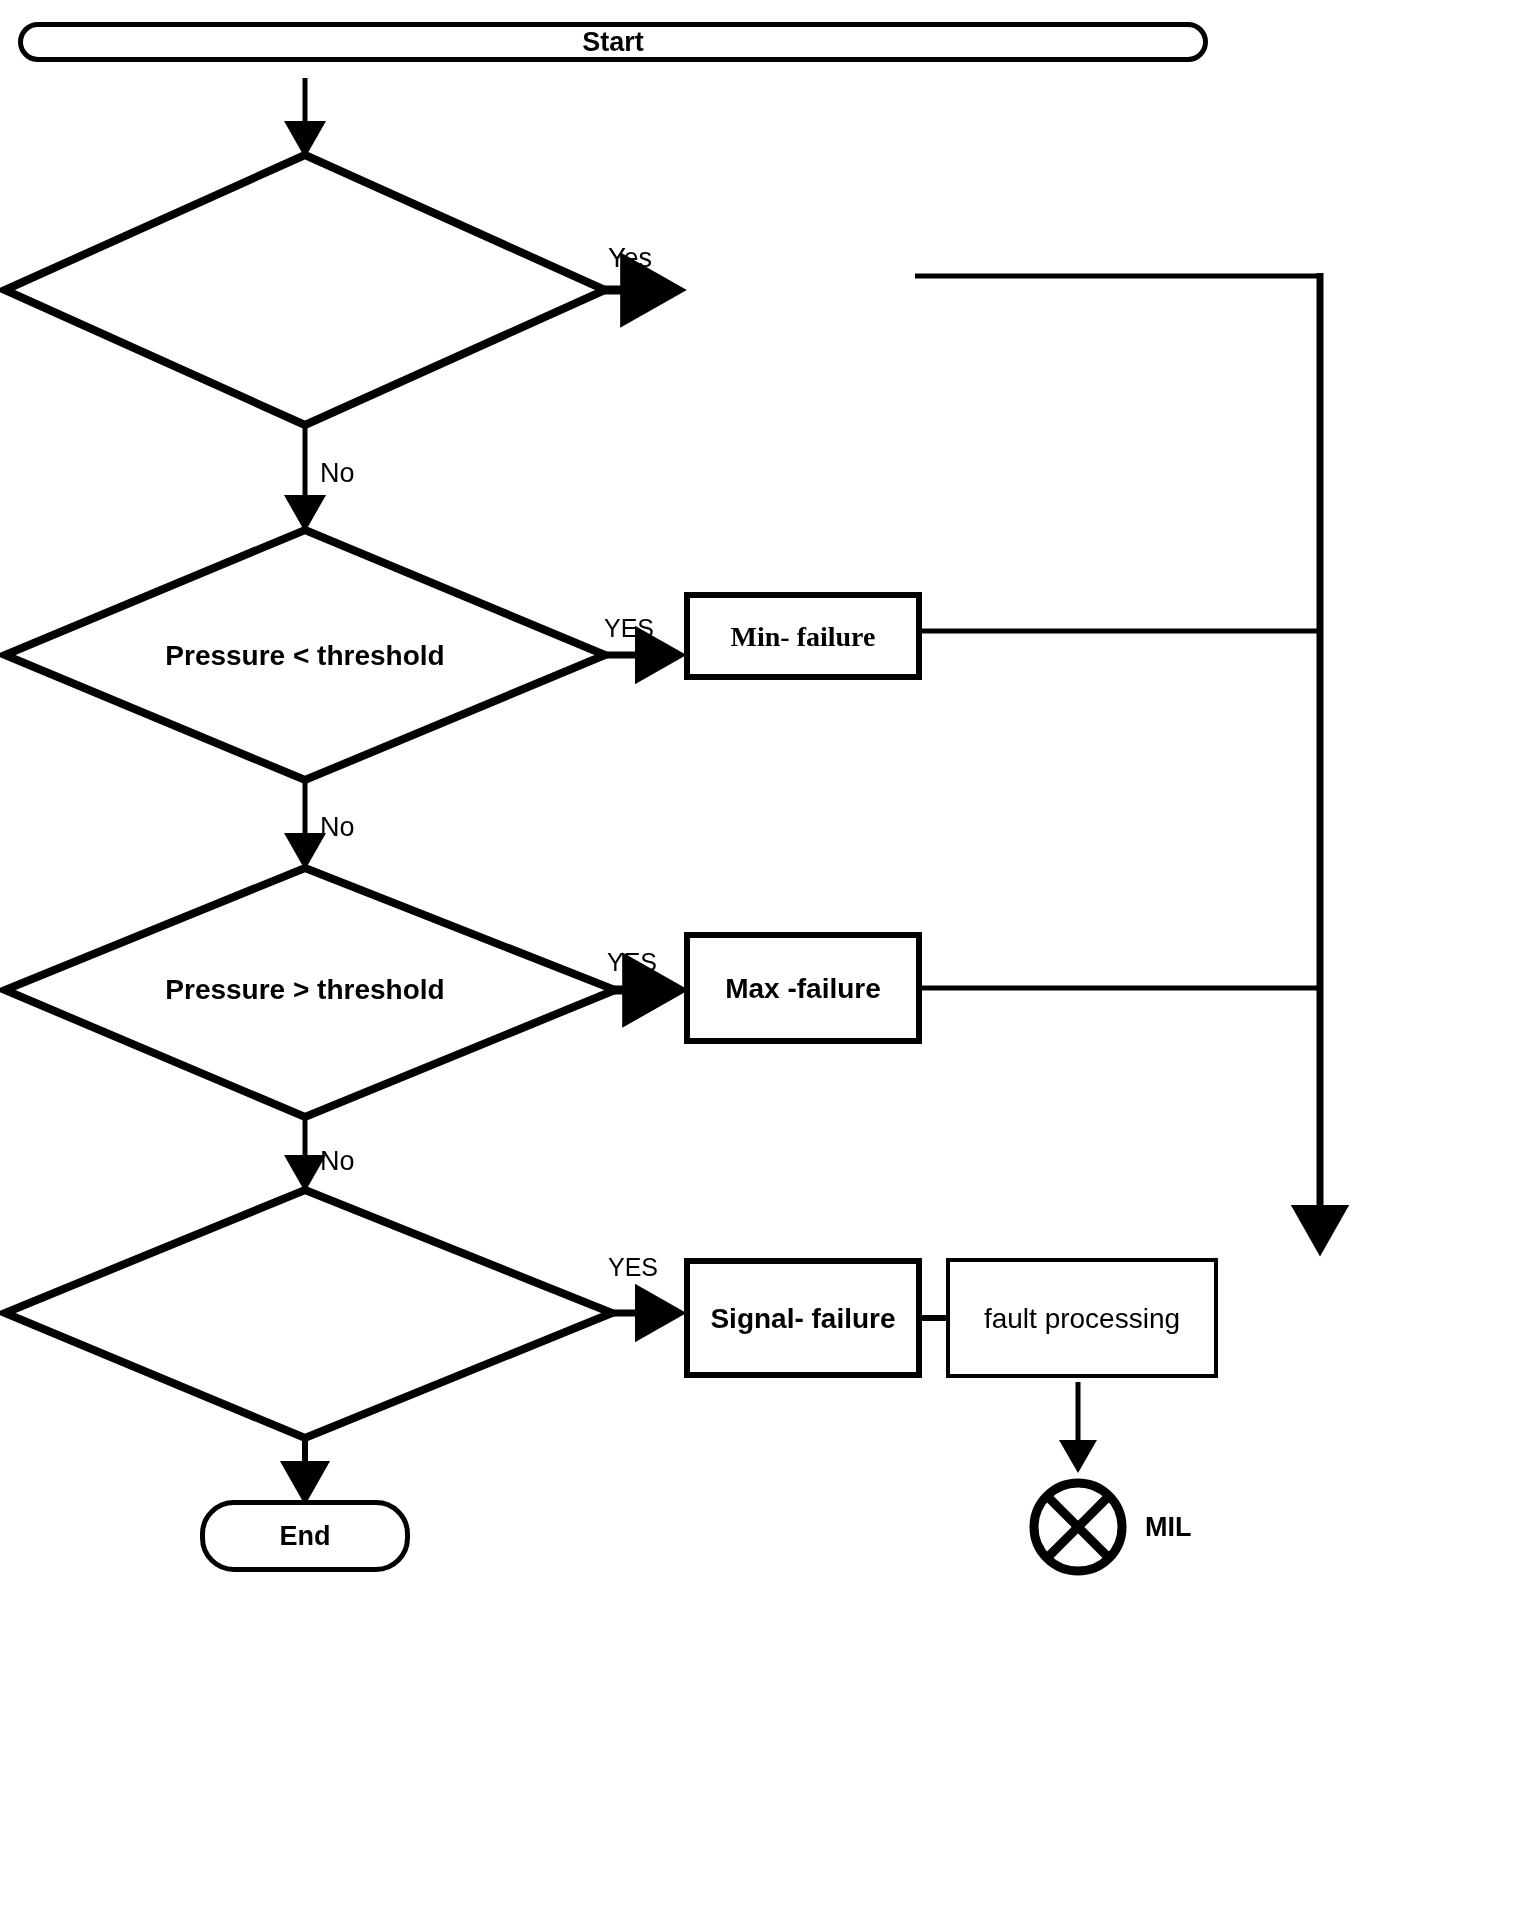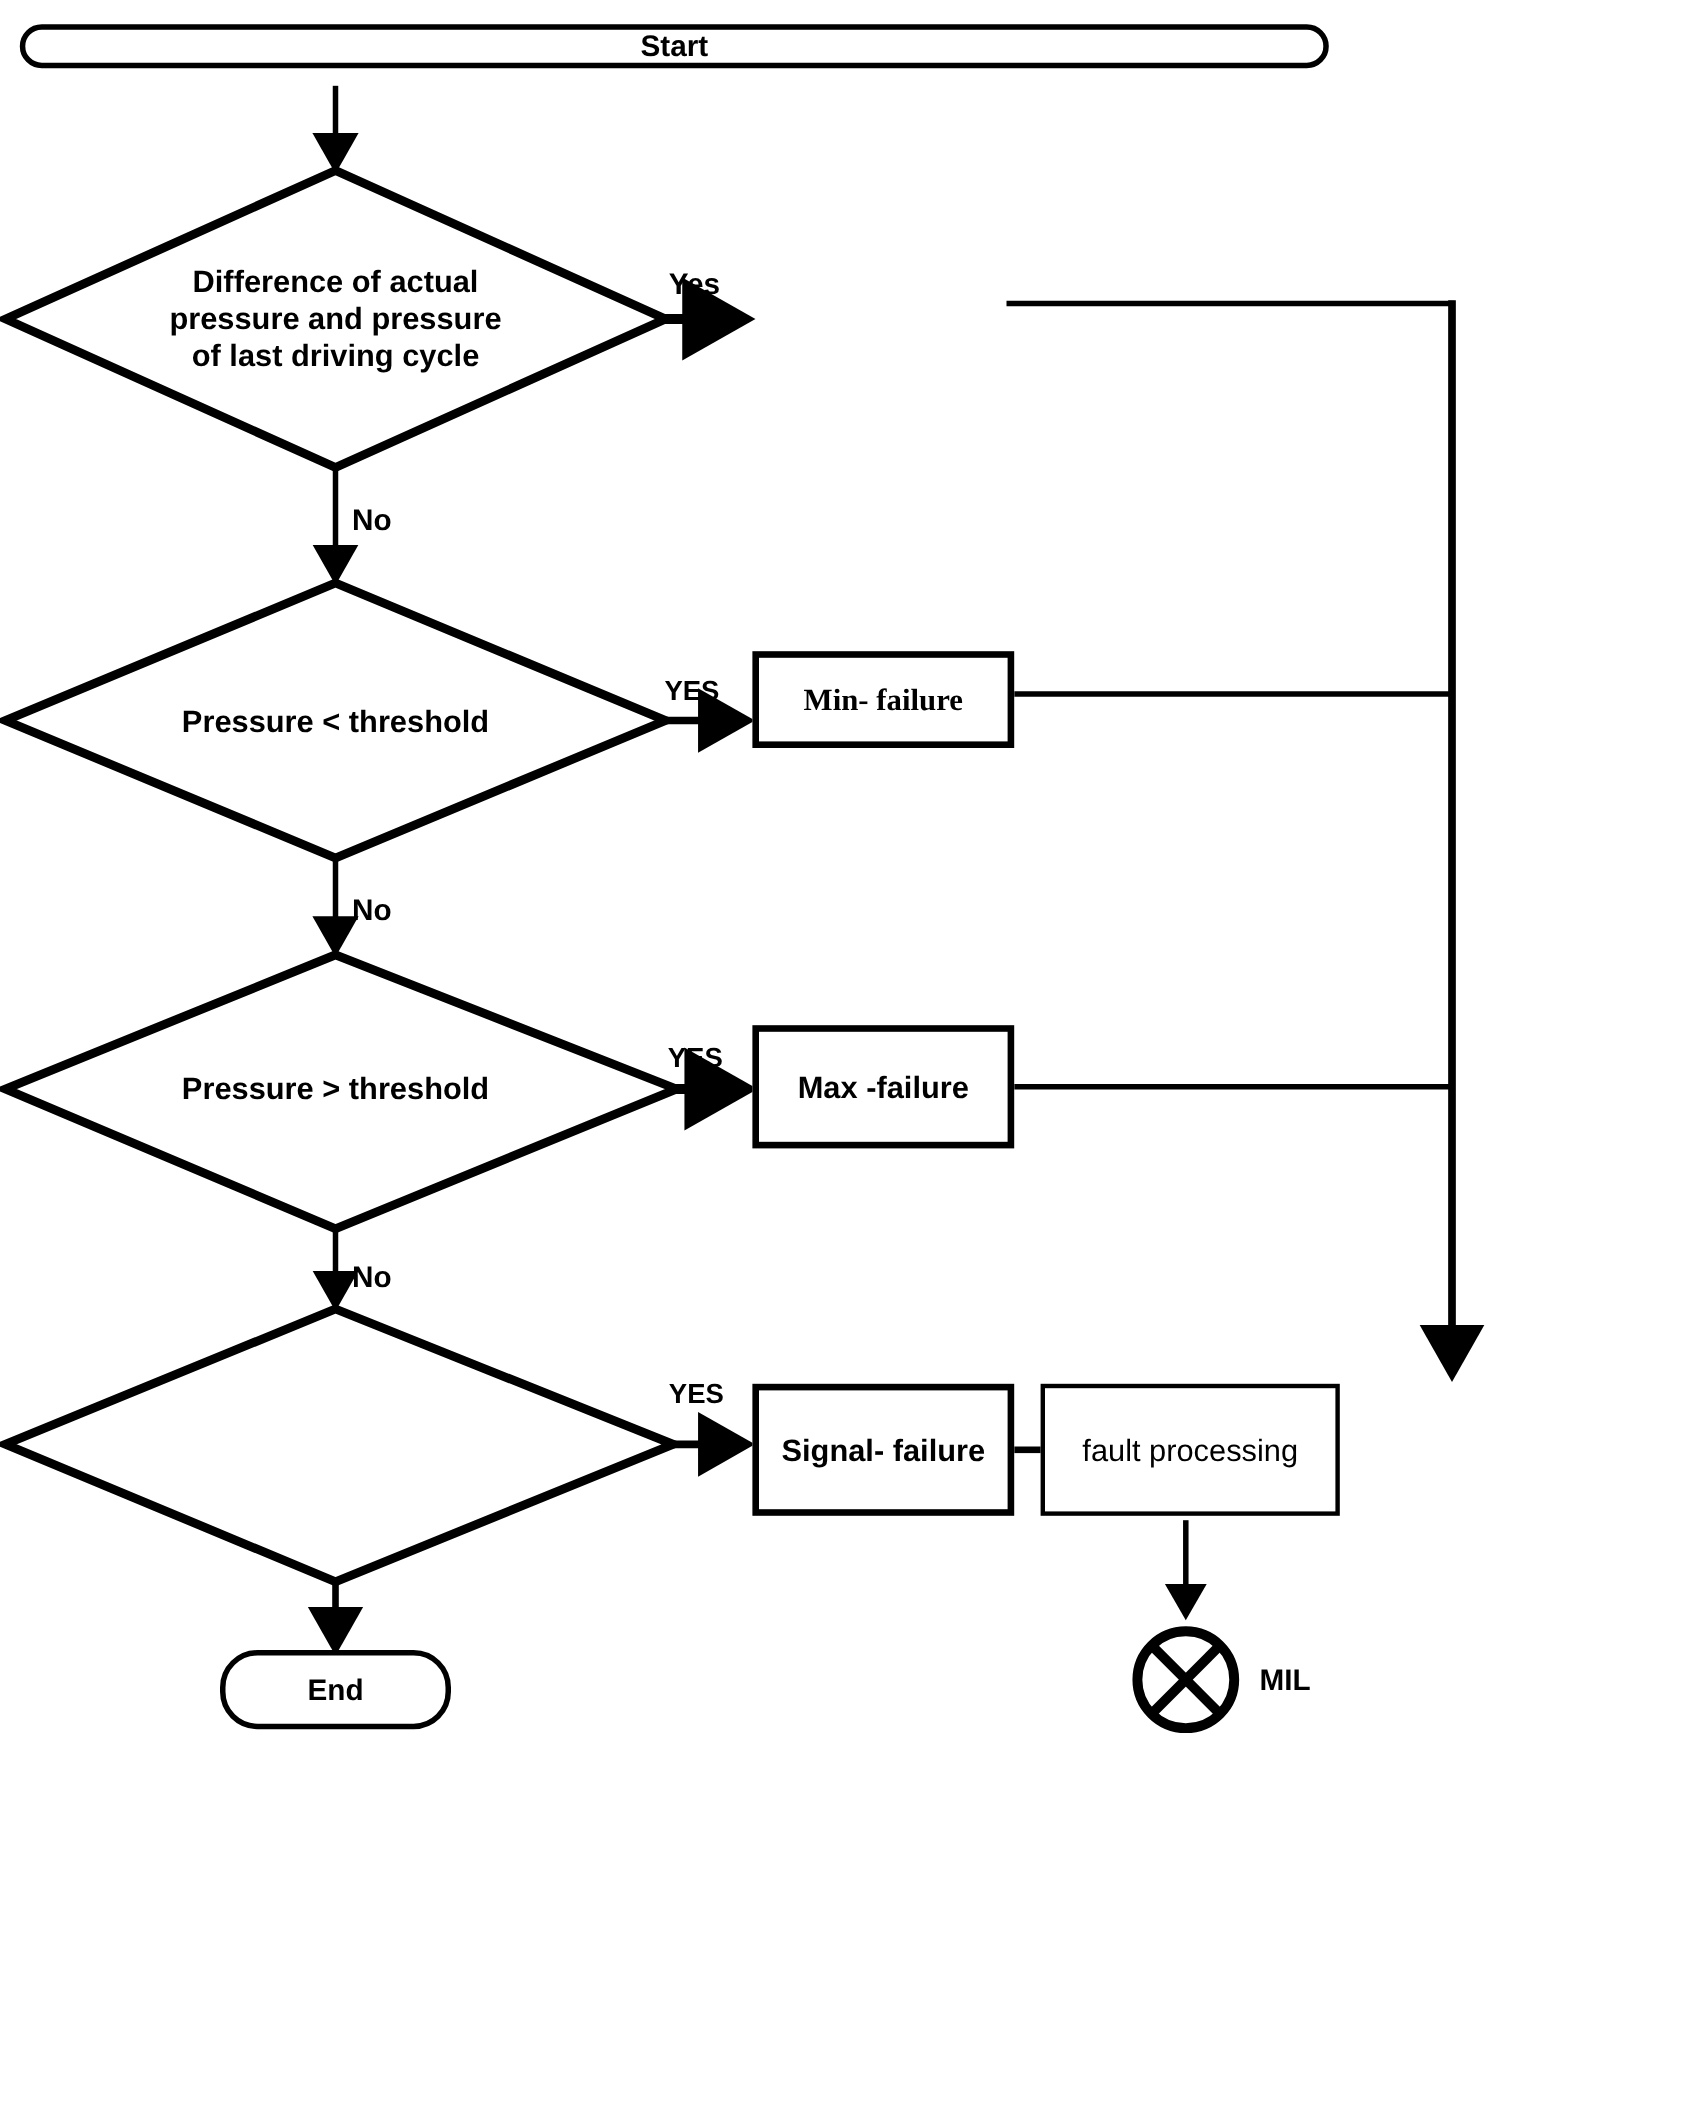--- a/index.html
+++ b/index.html
@@ -9,21 +9,21 @@
   #wires{position:absolute;left:0;top:0;width:1528px;height:1932px;}
   .node{position:absolute;box-sizing:border-box;display:flex;
         align-items:center;justify-content:center;text-align:center;
         color:#000;background:#fff;}
   .terminator{border:5px solid #000;border-radius:34px;font-weight:bold;font-size:27px;}
   .procbox{border:6px solid #000;font-weight:bold;font-size:28px;line-height:1.25;}
   .procbox.thin{border-width:4px;font-weight:normal;}
   .diamond-label{position:absolute;display:flex;align-items:center;
         justify-content:center;text-align:center;font-weight:bold;
         font-size:28px;line-height:1.22;color:#000;pointer-events:none;}
-  .edgelabel{position:absolute;font-weight:bold;font-size:27px;color:#000;white-space:nowrap;}
+  .edgelabel{position:absolute;font-weight:normal;font-size:27px;color:#000;white-space:nowrap;}
   .edgelabel.small{font-size:25px;}
   .miltext{position:absolute;font-weight:bold;font-size:27px;color:#000;}
 </style>
 </head>
 <body>
 
 <div id="stage">
 
   <svg id="wires" viewBox="0 0 1528 1932">
     <defs>
@@ -85,23 +85,20 @@
       <circle cx="1078" cy="1527" r="44" fill="#fff" stroke="#000" stroke-width="9"></circle>
       <line x1="1047" y1="1496" x2="1109" y2="1558" stroke="#000" stroke-width="9"></line>
       <line x1="1109" y1="1496" x2="1047" y2="1558" stroke="#000" stroke-width="9"></line>
     </g>
   </svg>
 
   <div class="node terminator" style="left:18px;top:22px;width:1190px;height:40px;">
     <span>Start</span>
   </div>
 
-  <div class="diamond-label" style="left:145px;top:232px;width:320px;height:116px;">
-    <span>Difference of  actual pressure and pressure of last driving cycle</span>
-  </div>
 
 
   <div class="diamond-label" style="left:140px;top:630px;width:330px;height:52px;">
     <span>Pressure &lt; threshold</span>
   </div>
 
   <div class="node procbox" style="left:684px;top:592px;width:238px;height:88px;font-family:Liberation Serif, serif;">
     <span>Min- failure</span>
   </div>
 

